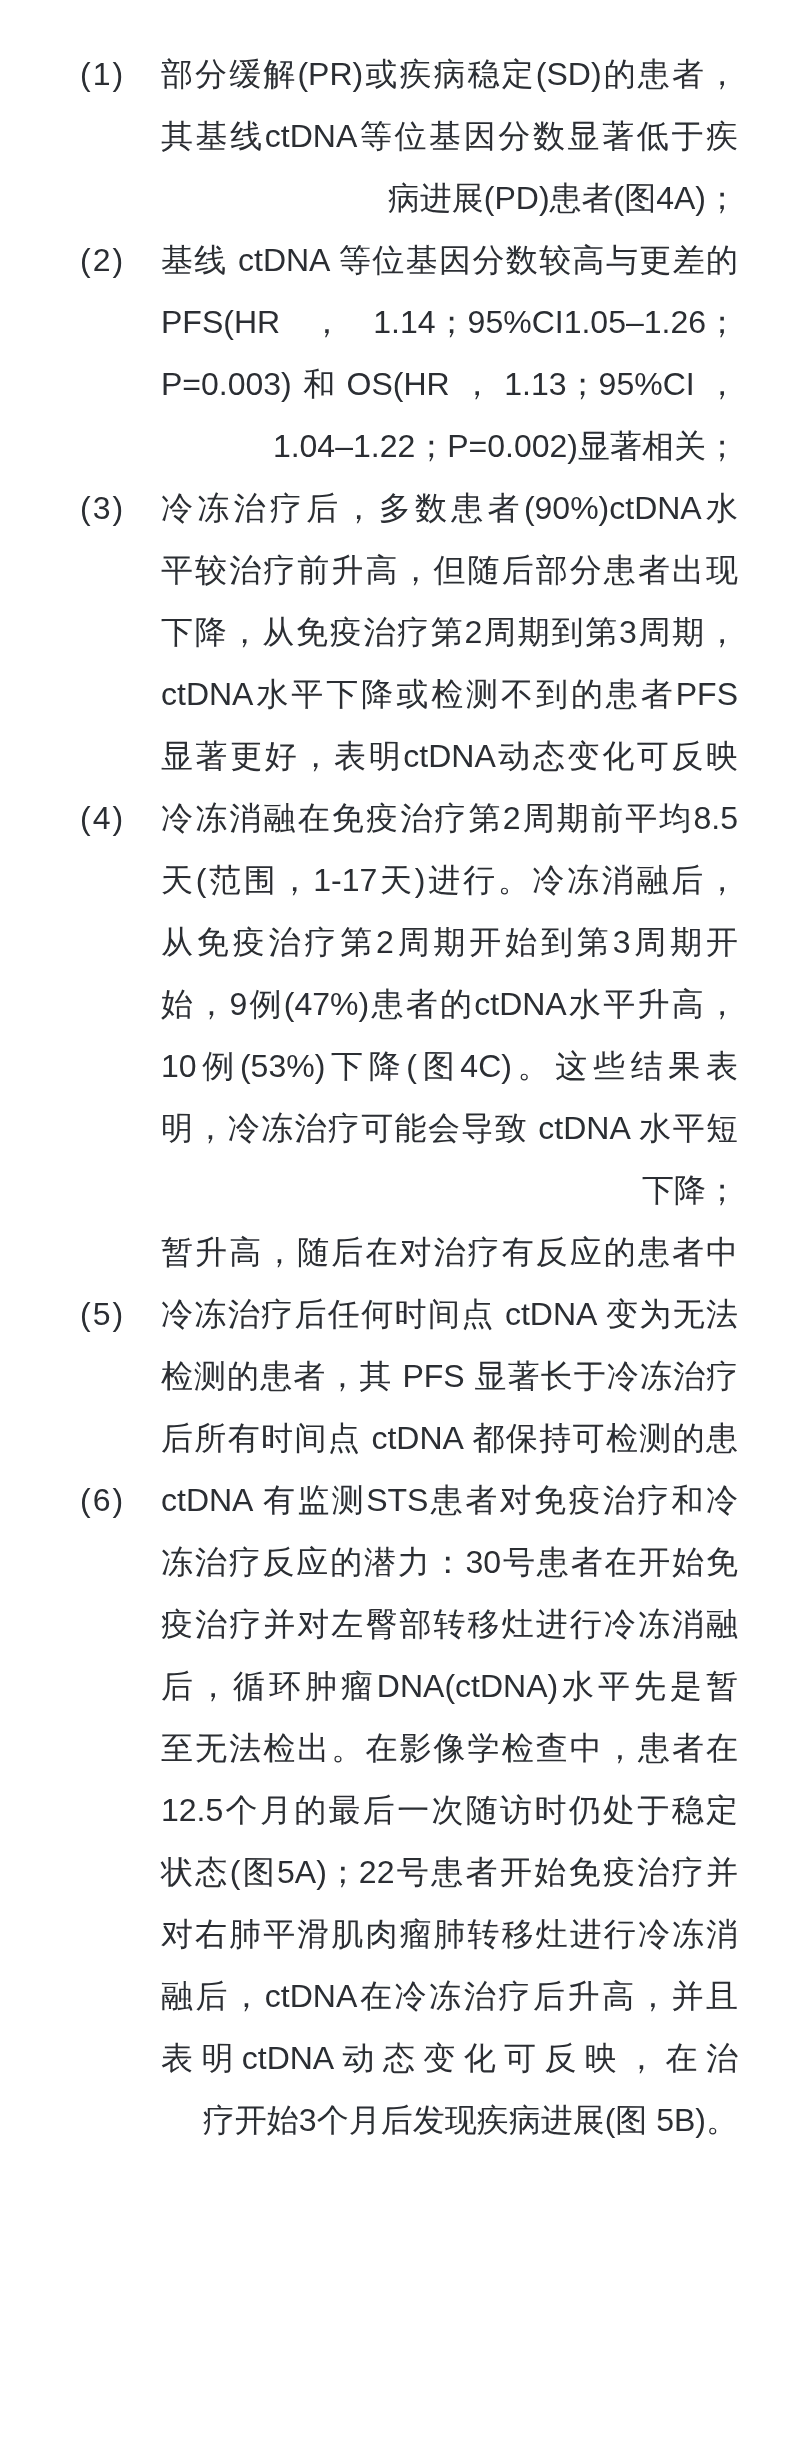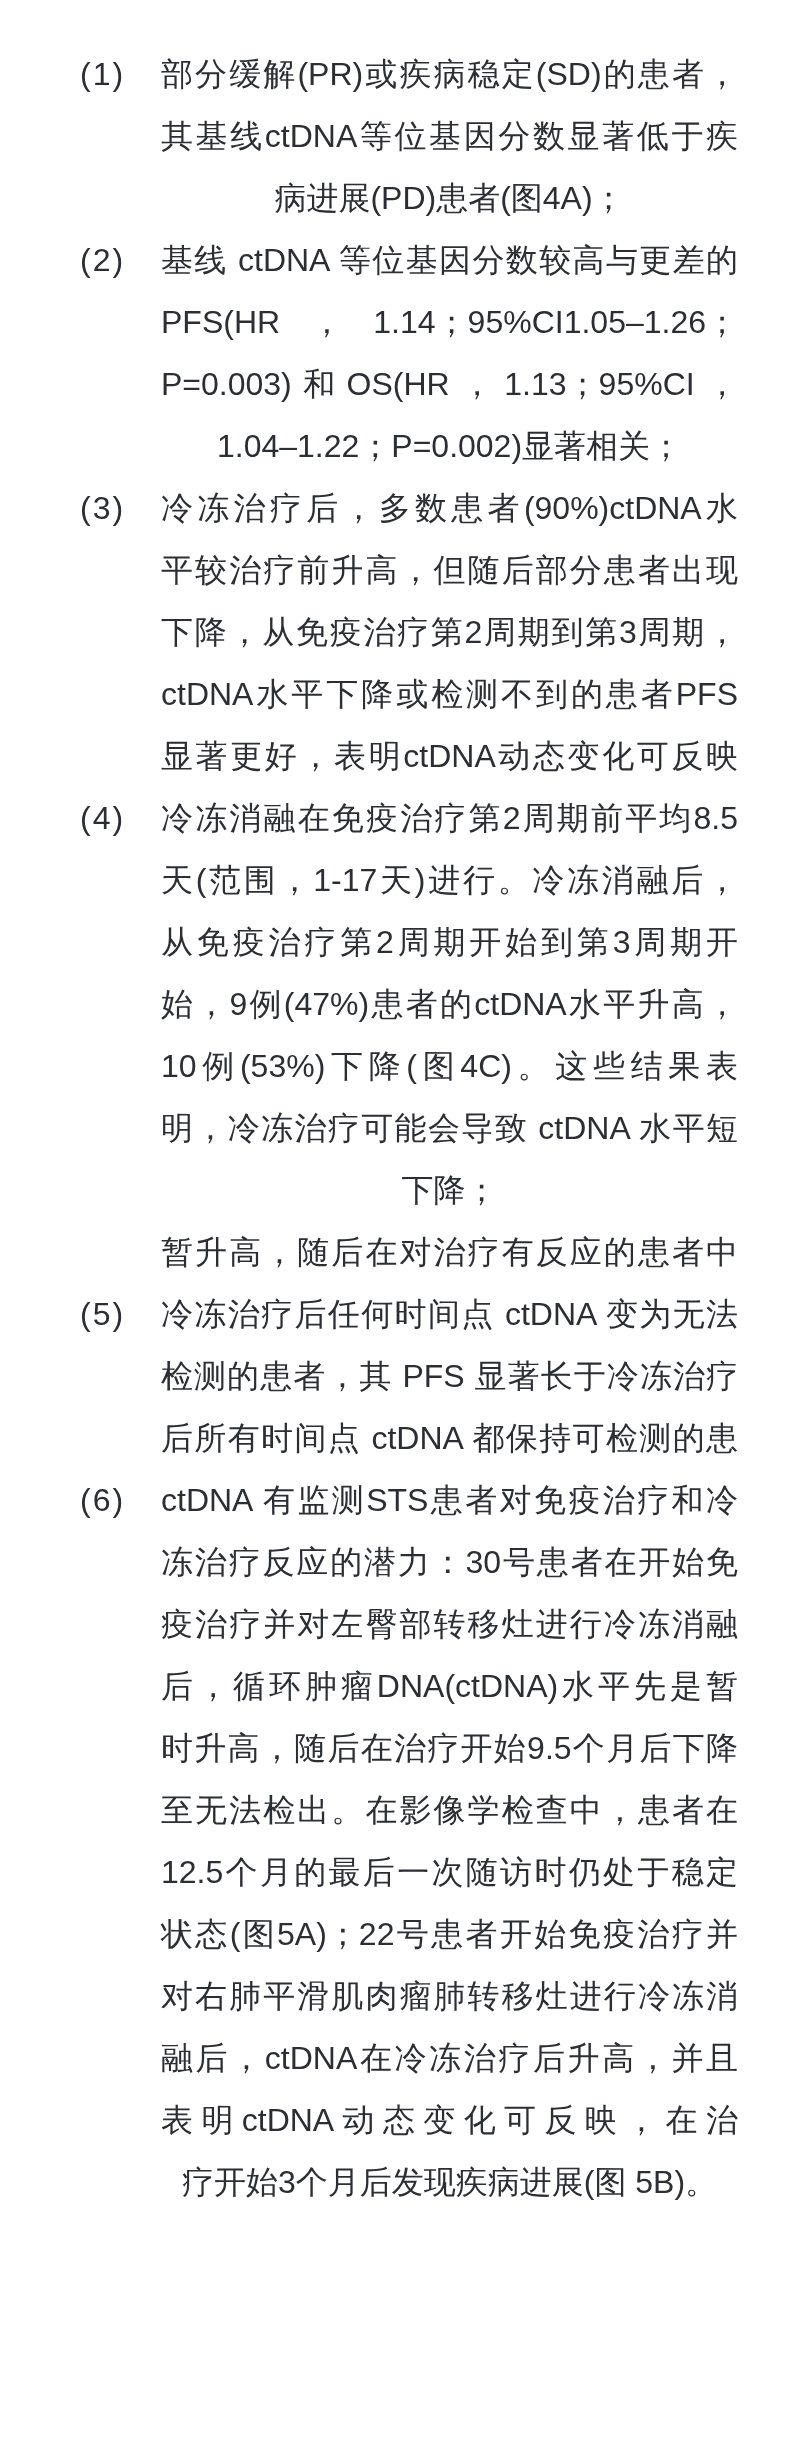--- a/index.html
+++ b/index.html
@@ -39,21 +39,21 @@
   }
   .lines {
     width: 577px;
     flex: 0 0 577px;
     margin-left: 13px;
   }
   .line {
     font-size: 32px;
     line-height: 62px;
     font-weight: 300;
-    text-align: center;
+    text-align: right;
     word-break: keep-all;
     overflow: visible;
     white-space: pre-wrap;
   }
   .line.j {
     text-align: justify;
     text-align-last: justify;
     text-justify: inter-ideograph;
   }
 </style>
@@ -115,21 +115,20 @@
         </div>
   </div>
 
   <div class="item">
     <div class="marker">(6)</div>
     <div class="lines">
           <div class="line j">ctDNA 有监测STS患者对免疫治疗和冷</div>
           <div class="line j">冻治疗反应的潜力：30号患者在开始免</div>
           <div class="line j">疫治疗并对左臀部转移灶进行冷冻消融</div>
           <div class="line j">后，循环肿瘤DNA(ctDNA)水平先是暂</div>
-          <div class="line j">时升高，随后在治疗开始9.5个月后下降</div>
           <div class="line j">至无法检出。在影像学检查中，患者在</div>
           <div class="line j">12.5个月的最后一次随访时仍处于稳定</div>
           <div class="line j">状态(图5A)；22号患者开始免疫治疗并</div>
           <div class="line j">对右肺平滑肌肉瘤肺转移灶进行冷冻消</div>
           <div class="line j">融后，ctDNA在冷冻治疗后升高，并且</div>
           <div class="line j">表明ctDNA动态变化可反映，在治</div>
           <div class="line">疗开始3个月后发现疾病进展(图 5B)。</div>
         </div>
   </div>
 </div>

